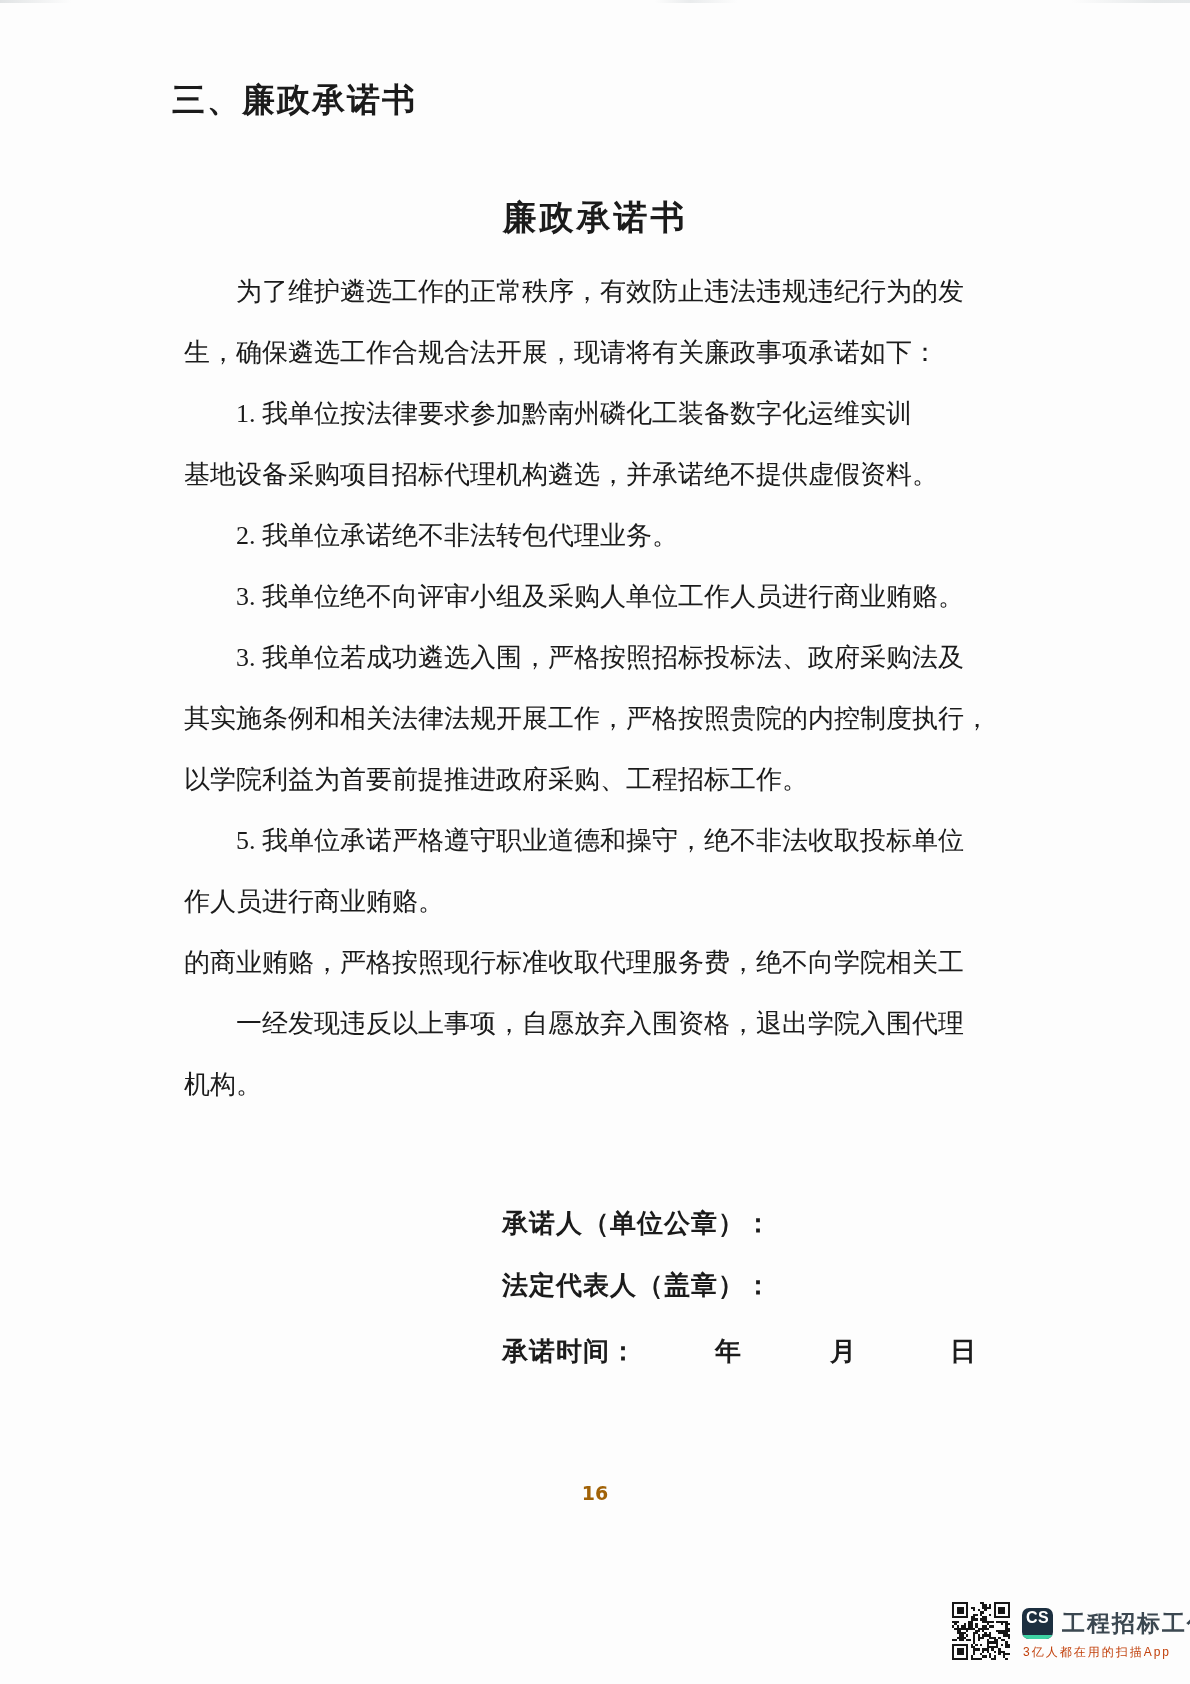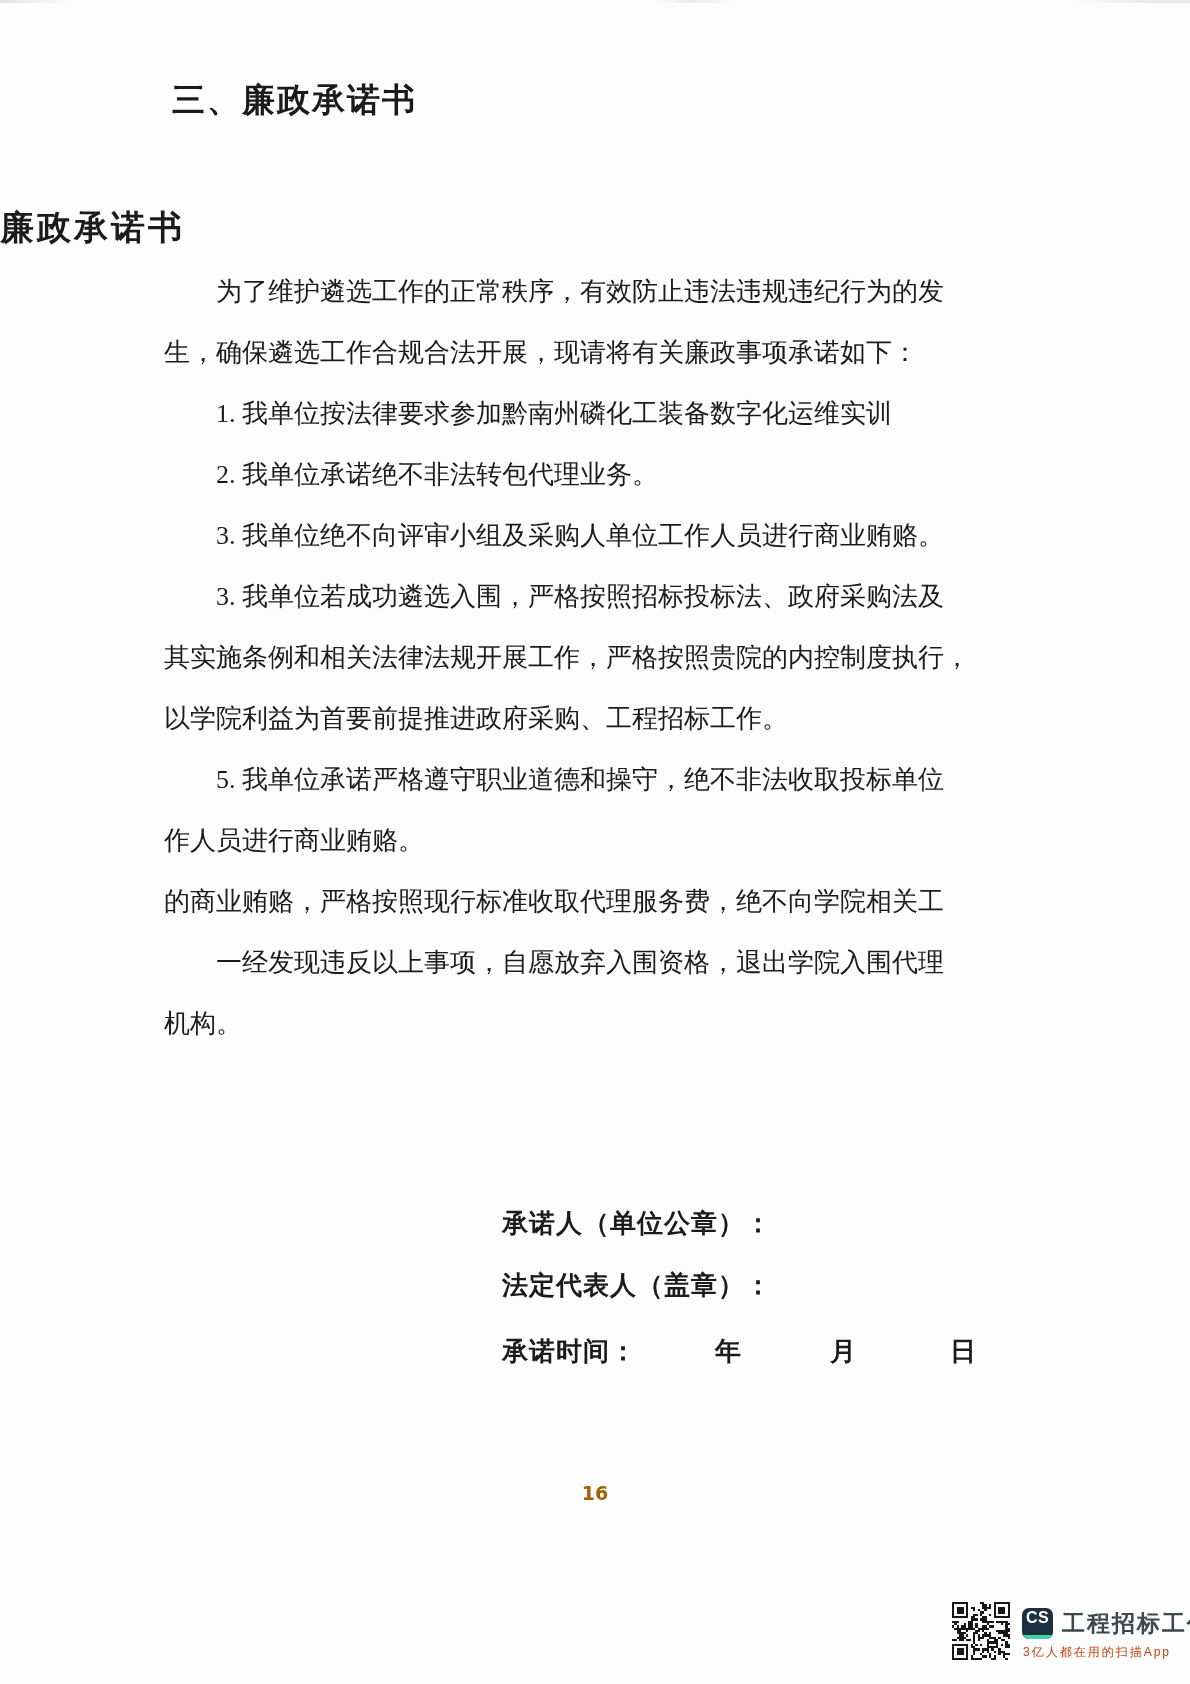--- a/index.html
+++ b/index.html
@@ -16,25 +16,25 @@
     position:absolute;top:0;left:0;width:100%;height:3px;
     background:linear-gradient(90deg,#c9ced0 0%,rgba(255,255,255,0) 6%,rgba(255,255,255,0) 55%,#d9dddf 58%,rgba(255,255,255,0) 62%,rgba(255,255,255,0) 90%,#d3d8da 97%);
     opacity:.55;
   }
   .section-heading{
     position:absolute;left:172px;top:78px;
     font-size:33px;font-weight:bold;letter-spacing:2px;
     white-space:nowrap;
   }
   .doc-title{
-    position:absolute;left:0;top:205px;width:100%;
-    font-size:34px;font-weight:bold;letter-spacing:3px;
+    position:absolute;left:0;top:195px;width:100%;
+    text-align:center;font-size:34px;font-weight:bold;letter-spacing:3px;
   }
   .body-block{
-    position:absolute;left:164px;top:261px;width:800px;
+    position:absolute;left:184px;top:261px;width:800px;
   }
   .body-block .line{
     height:61px;line-height:61px;
     font-size:26px;letter-spacing:0;
     white-space:nowrap;
   }
   .body-block .line.indent{padding-left:52px;}
   .sig-row{
     position:absolute;left:502px;
     font-family:"Liberation Sans","DejaVu Sans",sans-serif;
@@ -90,20 +90,21 @@
   <div class="scan-top"></div>
 
   <div class="section-heading">三、廉政承诺书</div>
 
   <div class="doc-title">廉政承诺书</div>
 
   <div class="body-block" id="body-block">
       <div class="line indent">为了维护遴选工作的正常秩序，有效防止违法违规违纪行为的发</div>
       <div class="line">生，确保遴选工作合规合法开展，现请将有关廉政事项承诺如下：</div>
       <div class="line indent">1. 我单位按法律要求参加黔南州磷化工装备数字化运维实训</div>
+      <div class="line">基地设备采购项目招标代理机构遴选，并承诺绝不提供虚假资料。</div>
       <div class="line indent">2. 我单位承诺绝不非法转包代理业务。</div>
       <div class="line indent">3. 我单位绝不向评审小组及采购人单位工作人员进行商业贿赂。</div>
       <div class="line indent">3. 我单位若成功遴选入围，严格按照招标投标法、政府采购法及</div>
       <div class="line">其实施条例和相关法律法规开展工作，严格按照贵院的内控制度执行，</div>
       <div class="line">以学院利益为首要前提推进政府采购、工程招标工作。</div>
       <div class="line indent">5. 我单位承诺严格遵守职业道德和操守，绝不非法收取投标单位</div>
       <div class="line">作人员进行商业贿赂。</div>
       <div class="line">的商业贿赂，严格按照现行标准收取代理服务费，绝不向学院相关工</div>
       <div class="line indent">一经发现违反以上事项，自愿放弃入围资格，退出学院入围代理</div>
       <div class="line">机构。</div>

